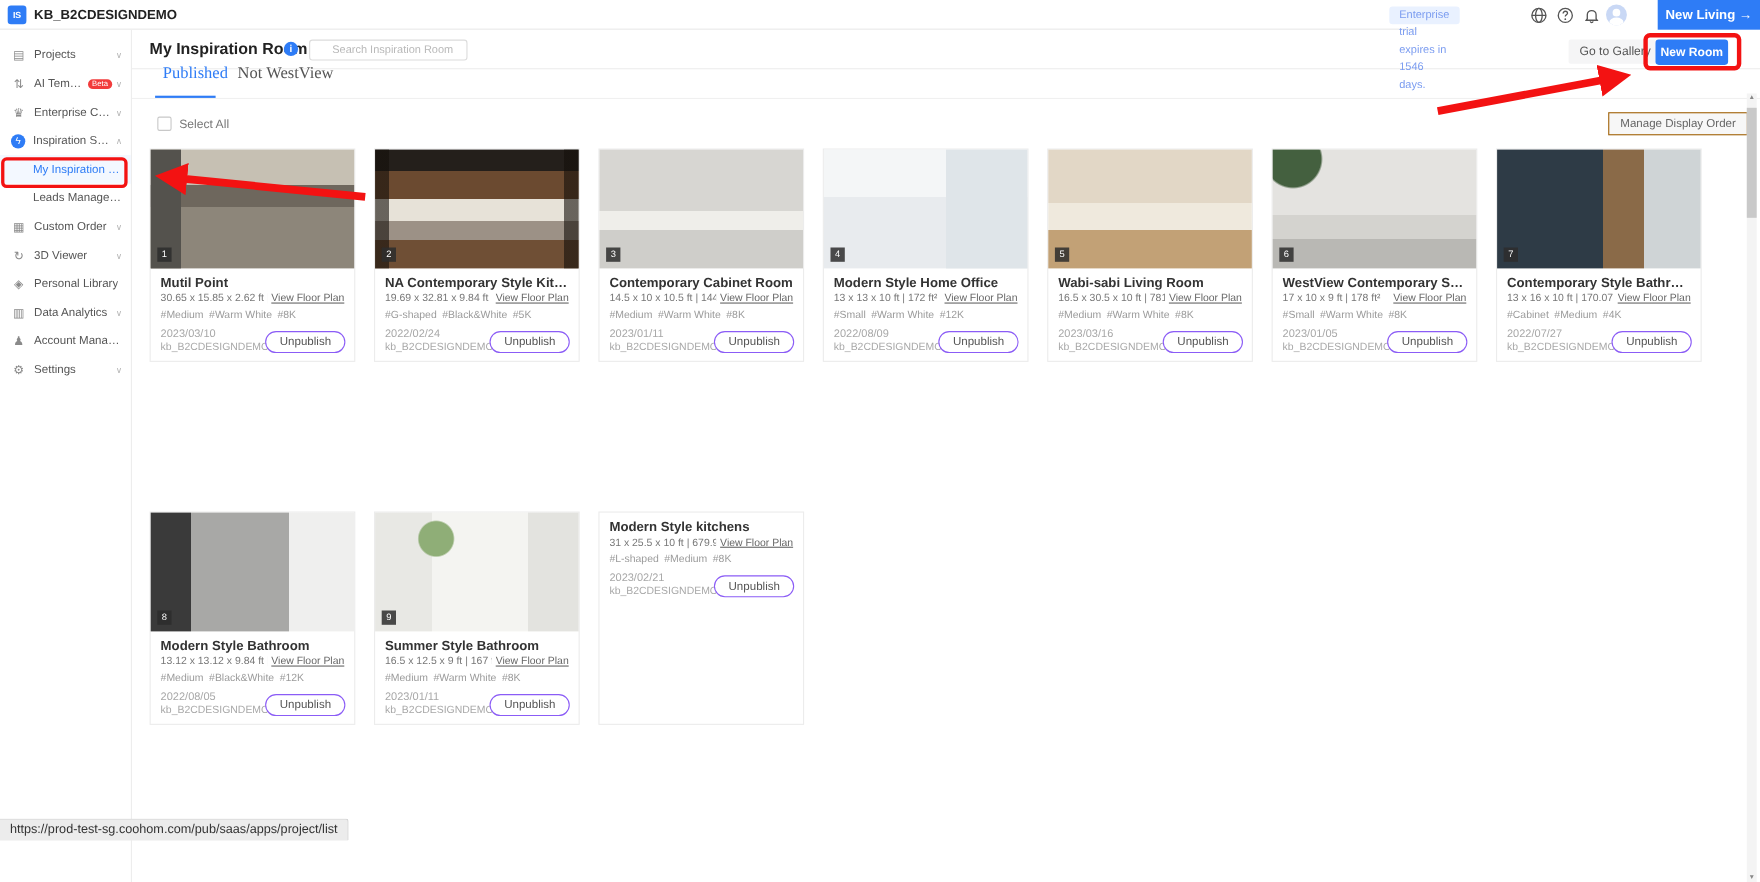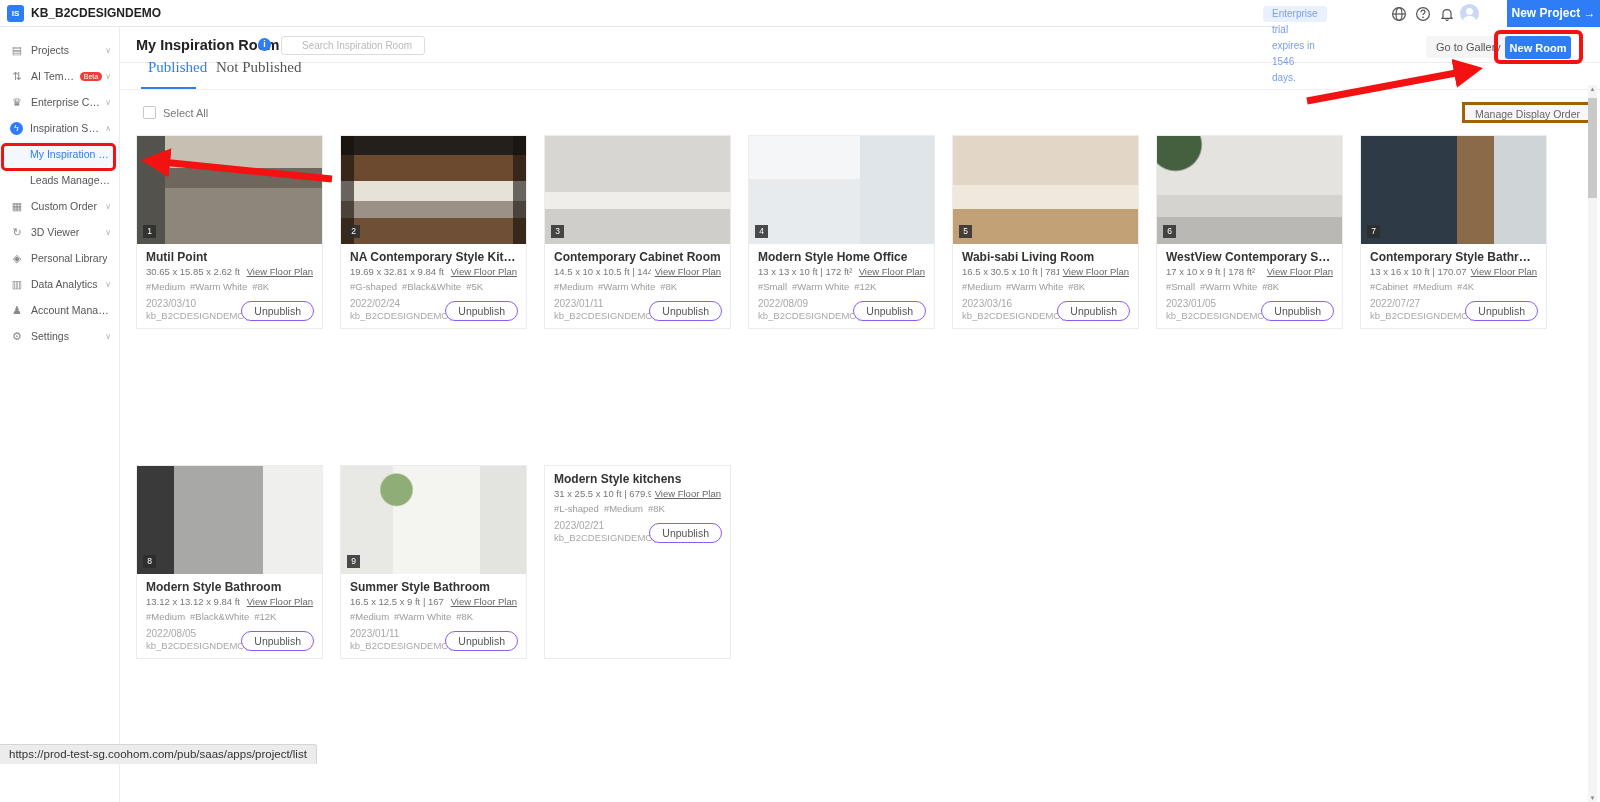--- a/index.html
+++ b/index.html
@@ -61,21 +61,21 @@
   .tab.active { color:#2e7cf6; }
   .tab.idle { color:#555; }
   .tab-underline { position:absolute; left:21px; top:60px; width:55px; height:3px; background:#2e7cf6; }
   .tabs-divider { position:absolute; left:0; top:62px; width:1480px; height:1px; background:#f0f0f0; }
 
   
   .select-all { position:absolute; left:16px; top:79px; display:flex; align-items:center; cursor:pointer; }
   .checkbox { width:13px; height:13px; border:1px solid #c8c8c8; border-radius:2px; background:#fff; }
   .select-all span { font-size:11px; color:#777; margin-left:7px; }
   .manage-order { position:absolute; left:1342px; top:75px; height:21px; line-height:19px; padding:0 10px;
-                  background:#f7f7f7; border:3px solid #a16207; color:#666; font-size:10.5px; cursor:pointer;
+                  background:#f7f7f7; border:1px solid #a16207; color:#666; font-size:10.5px; cursor:pointer;
                   font-family:"Liberation Sans",sans-serif; }
 
   
   .grid { position:absolute; left:16px; top:108px; width:1428px; display:flex; flex-wrap:wrap;
           column-gap:17px; row-gap:136px; }
   .card { width:187px; background:#fff; border:1px solid #ececec; }
   .thumb { height:108px; position:relative; cursor:pointer; background:#ddd; }
   .order-badge { position:absolute; left:6px; bottom:6px; min-width:13px; height:13px; line-height:13px;
                  padding:0 2px; background:rgba(45,45,45,.85); color:#fff; font-size:8.5px; text-align:center; }
   .cinfo { padding:6px 9px 6px; position:relative; }
@@ -150,21 +150,21 @@
   <span class="tb-ic" style="left:1438px">
     <svg viewBox="0 0 16 16" fill="none" stroke="#555" stroke-width="1.2">
       <path d="M4 11V7.5C4 5.3 5.7 3.6 8 3.6s4 1.7 4 3.9V11l1 1.4H3L4 11z"></path>
       <path d="M6.7 13.4c.2.7.7 1.1 1.3 1.1s1.1-.4 1.3-1.1"></path>
     </svg>
   </span>
   <span class="avatar">
     <span class="head"></span>
     <span class="body"></span>
   </span>
-  <button class="new-project">New Project →</button>
+  <button class="new-project">New Living →</button>
 </div>
 
 <div class="sidebar">
 
     <div class="side-item">
       <span class="ic">▤</span>
       <span class="lbl">Projects</span>
 
       <span class="chev">∨</span>
     </div>
@@ -254,21 +254,21 @@
         <line x1="7.8" y1="7.8" x2="10.8" y2="10.8"></line>
     </svg>
     <input type="text" placeholder="Search Inspiration Room" style="">
   </div>
 
   <button class="go-gallery">Go to Gallery →</button>
   <button class="new-room">New Room</button>
   <div class="hdr-divider"></div>
 
   <div class="tab active" style="left:28px">Published</div>
-  <div class="tab idle" style="left:96px">Not Published</div>
+  <div class="tab idle" style="left:96px">Not WestView</div>
   <div class="tab-underline"></div>
   <div class="tabs-divider"></div>
 
   <div class="select-all">
     <span class="checkbox"></span>
     <span>Select All</span>
   </div>
   <button class="manage-order">Manage Display Order</button>
 
   <div class="grid">

